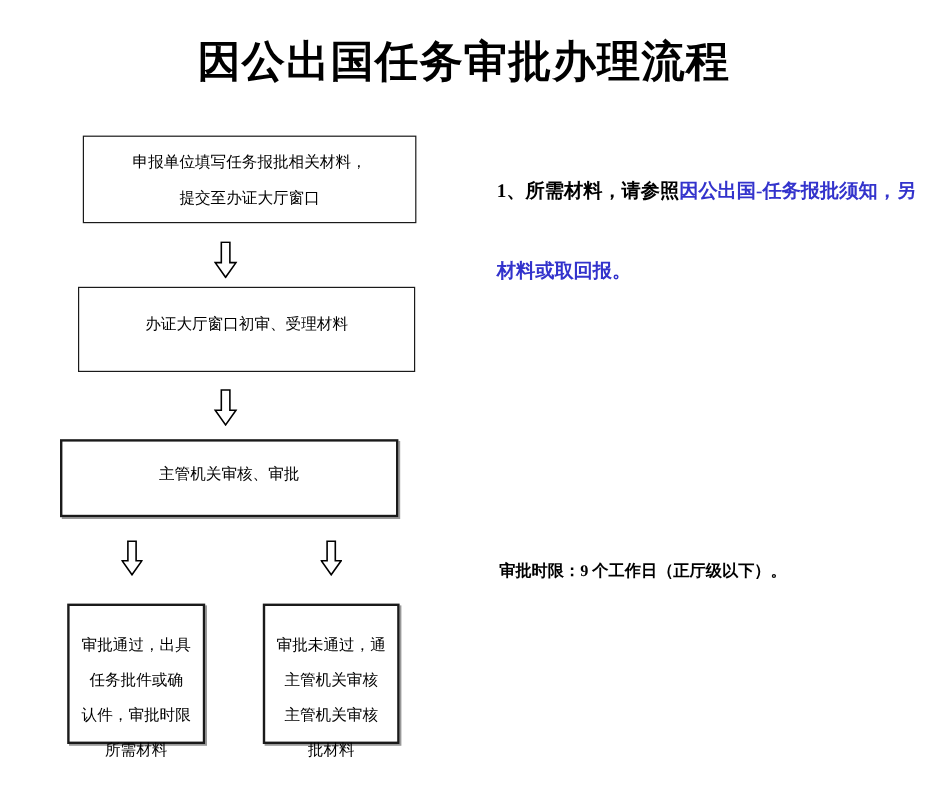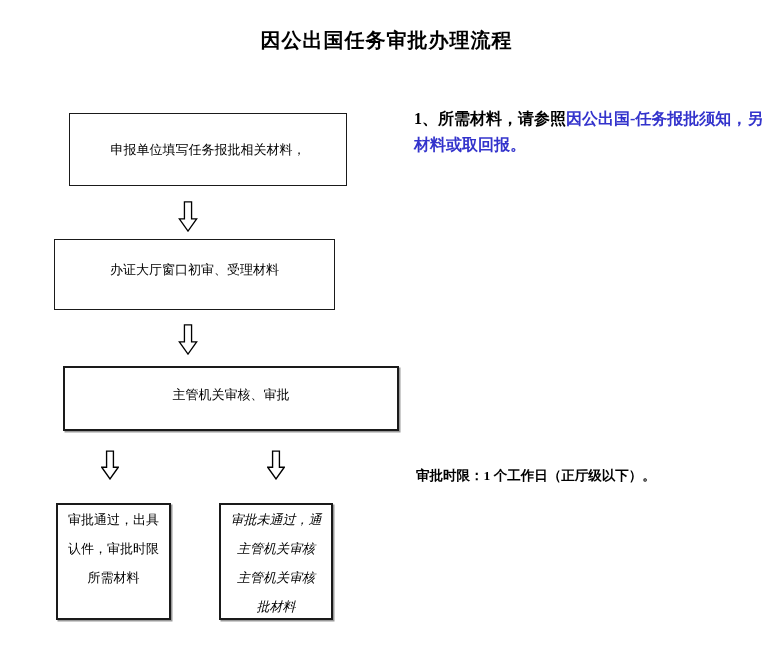--- a/index.html
+++ b/index.html
@@ -14,71 +14,72 @@
     height: 656px;
     background: #ffffff;
     overflow: hidden;
   }
   .title {
     position: absolute;
     top: 27px;
     left: 0;
     width: 100%;
     text-align: center;
-    font-size: 20px;
+    font-size: 36px;
     font-weight: bold;
     letter-spacing: 1px;
     color: #000000;
   }
   .box {
     position: absolute;
     background: #ffffff;
     border: 1.5px solid #1a1a1a;
     display: flex;
     flex-direction: column;
     align-items: center;
     justify-content: center;
     text-align: center;
     font-size: 13px;
     color: #000000;
   }
   .box .box-line { line-height: 30px; white-space: nowrap; }
   .box1 { left: 69px; top: 113px; width: 278px; height: 73px; }
-  .box2 { left: 54px; top: 239px; width: 281px; height: 71px; padding-bottom: 10px; }
-  .box3 { left: 63px; top: 366px; width: 336px; height: 65px;
+  .box2 { left: 65px; top: 239px; width: 281px; height: 71px; padding-bottom: 10px; }
+  .box3 { left: 50px; top: 366px; width: 282px; height: 65px;
           border-width: 2px; box-shadow: 1.5px 1.5px 0 #999999; padding-bottom: 8px; }
   .box4, .box5 {
     justify-content: flex-start;
-    padding-top: 0;
+    padding-top: 18px;
     border-width: 2px;
     box-shadow: 1.5px 1.5px 0 #999999;
   }
   .box4 { left: 56px; top: 503px; width: 115px; height: 117px; }
-  .box5 { left: 219px; top: 503px; width: 114px; height: 117px; font-style: italic; }
+  .box5 { left: 219px; top: 503px; width: 114px; height: 117px; }
   .box4 .box-line, .box5 .box-line { line-height: 29px; }
   .arrow { position: absolute; }
   .arrow-1 { left: 178px; top: 201px; }
   .arrow-2 { left: 178px; top: 324px; }
   .arrow-3 { left: 101px; top: 450px; }
   .arrow-4 { left: 267px; top: 450px; }
   .note { position: absolute; font-weight: bold; }
   .note1 { left: 414px; top: 106px; width: 360px; font-size: 16px; line-height: 26px; }
   .note2 { left: 416px; top: 466px; font-size: 13.5px; line-height: 20px; }
   .link-text { color: #3333CC; cursor: pointer; }
-  .note-line { white-space: nowrap; }
+  .note-line { white-space: nowrap; margin-top: 41px; }
 </style>
 </head>
 <body>
 
 <div class="page">
 
   <h1 class="title">因公出国任务审批办理流程</h1>
 
   <div class="box box1">
     <div class="box-line">申报单位填写任务报批相关材料，</div>
+    <div class="box-line">提交至办证大厅窗口</div>
   </div>
 
   <svg class="arrow arrow-1" width="20" height="31" viewBox="0 0 20 33">
     <path d="M 6.2 1 L 13.8 1 L 13.8 19 L 19.2 19 L 10 32 L 0.8 19 L 6.2 19 Z" fill="#ffffff" stroke="#000000" stroke-width="1.4" stroke-linejoin="miter"></path>
   </svg>
 
   <div class="box box2">
     <div class="box-line">办证大厅窗口初审、受理材料</div>
   </div>
 
@@ -93,35 +94,36 @@
   <svg class="arrow arrow-3" width="18" height="30" viewBox="0 0 20 33">
     <path d="M 6.2 1 L 13.8 1 L 13.8 19 L 19.2 19 L 10 32 L 0.8 19 L 6.2 19 Z" fill="#ffffff" stroke="#000000" stroke-width="1.5" stroke-linejoin="miter"></path>
   </svg>
 
   <svg class="arrow arrow-4" width="18" height="30" viewBox="0 0 20 33">
     <path d="M 6.2 1 L 13.8 1 L 13.8 19 L 19.2 19 L 10 32 L 0.8 19 L 6.2 19 Z" fill="#ffffff" stroke="#000000" stroke-width="1.5" stroke-linejoin="miter"></path>
   </svg>
 
   <div class="box box4">
     <div class="box-line">审批通过，出具</div>
+    <div class="box-line">任务批件或确</div>
     <div class="box-line">认件，审批时限</div>
     <div class="box-line">所需材料</div>
   </div>
 
   <div class="box box5">
     <div class="box-line">审批未通过，通</div>
     <div class="box-line">主管机关审核</div>
     <div class="box-line">主管机关审核</div>
     <div class="box-line">批材料</div>
   </div>
 
   <div class="note note1">
     <div class="note-line">
       <span>1、所需材料，请参照</span><span class="link-text">因公出国-任务报批须知，另</span>
     </div>
     <div class="note-line">
       <span class="link-text">材料或取回报。</span>
     </div>
   </div>
 
-  <div class="note note2">审批时限：1 个工作日（正厅级以下）。</div>
+  <div class="note note2">审批时限：9 个工作日（正厅级以下）。</div>
 
 </div>
 
 </body></html>

